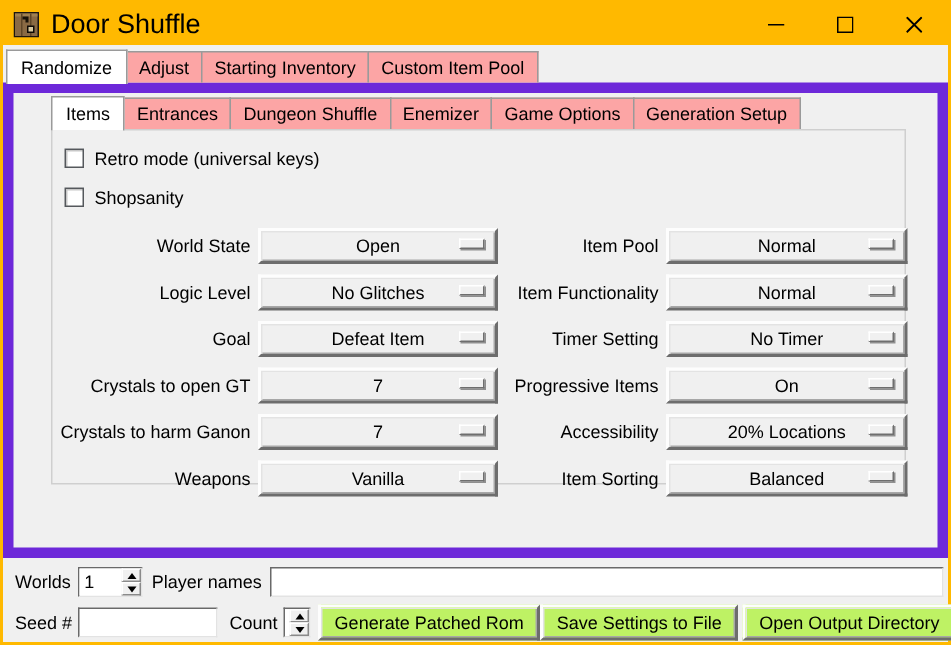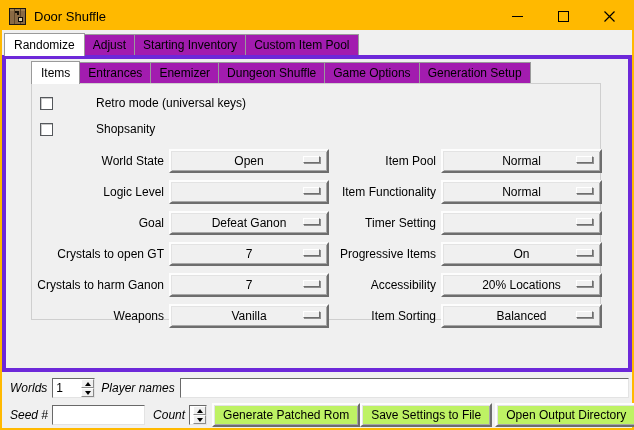--- a/index.html
+++ b/index.html
@@ -16,58 +16,58 @@
     background:#f0f0f0;
     display:flex; flex-direction:column;
     position:relative;
   }
   
   .titlebar {
     height:28px; background:#ffb900;
     display:flex; align-items:center; flex:0 0 auto;
   }
   .title-icon { margin-left:7px; width:17px; height:17px; flex:0 0 auto; }
-  .title-text { margin-left:8px; font-size:13px;text-align:center; }
+  .title-text { margin-left:8px; font-size:18px;text-align:center; }
   .caption-buttons { margin-left:auto; display:flex; height:100%; }
   .caption-btn { width:46px; height:100%; display:flex; align-items:center; justify-content:center; }
   
   .tabs { display:flex; align-items:flex-end; position:relative; z-index:2; flex:0 0 auto;text-align:right; }
   .tabs1 { padding:2px 0 0 2px; }
   .tabs2 { padding:1px 0 0 25px; }
   .tab {
-    background:#a21caf;
+    background:#fca5a5;
     border:1px solid #9a9a9a; border-bottom:none;
     padding:3px 8px 3px;
     margin-right:-1px;
     white-space:nowrap;
     cursor:default;
   }
   .tab.active {
     background:#fff;
     padding:4px 9px 4px;
     position:relative; top:1px; z-index:3;
   }
   
   .pane-outer {
     flex:1 1 auto;
     margin:0;
-    border:4px solid #6d28d9;
+    border:7px solid #6d28d9;
     background:#f0f0f0;
     display:flex; flex-direction:column;
     position:relative; z-index:1;
   }
   .pane-inner {
     margin-left:25px;
     width:570px; height:237px;
     border:1px solid #cfcfcf;
     background:#f0f0f0;
     position:relative; z-index:1;
   }
   
-  .checkrow { display:flex; align-items:flex-end; margin:12px 0 0 8px;gap:36px; }
+  .checkrow { display:flex; align-items:flex-start; margin:12px 0 0 8px; }
   .checkbox {
     width:13px; height:13px; background:#fff;
     border:1px solid #55585c;
     box-shadow:inset 1px 1px 0 #c7c7c7;
     flex:0 0 auto;
   }
   .checkrow .cblabel { margin-left:7px; }
   
   .options {
     display:grid;
@@ -88,21 +88,21 @@
     position:absolute; right:7px; top:50%; margin-top:-5px;
     width:17px; height:7px; background:#f0f0f0;
     border:1px solid; border-color:#fff #6e6e6e #6e6e6e #fff;
     box-shadow:1px 1px 0 #8f8f8f;
   }
   
   .bottom { flex:0 0 56px; padding:6px 3px 0 8px; }
   .brow { display:flex; align-items:center; }
   .brow1 { height:20px; }
   .brow2 { margin-top:5px; height:24px; }
-  .blabel { white-space:nowrap;font-style:italic; }
+  .blabel { white-space:nowrap; }
   .entry {
     background:#fff; height:20px;
     border:1px solid; border-color:#696969 #e3e3e3 #e3e3e3 #696969;
     font:inherit; padding:0 3px; outline:none;
   }
   .spin {
     display:flex; height:20px; background:#fff;
     border:1px solid; border-color:#696969 #e3e3e3 #e3e3e3 #696969;
   }
   .spin input {
@@ -169,22 +169,22 @@
     <div class="tab">Adjust</div>
     <div class="tab">Starting Inventory</div>
     <div class="tab">Custom Item Pool</div>
   </div>
 
   <div class="pane-outer">
 
     <div class="tabs tabs2">
       <div class="tab active">Items</div>
       <div class="tab">Entrances</div>
+      <div class="tab">Dungeon Shuffle</div>
       <div class="tab">Enemizer</div>
-      <div class="tab">Dungeon Shuffle</div>
       <div class="tab">Game Options</div>
       <div class="tab">Generation Setup</div>
     </div>
 
     <div class="pane-inner">
 
       <div class="checkrow">
         <div class="checkbox"></div>
         <span class="cblabel">Retro mode (universal keys)</span>
       </div>
@@ -201,35 +201,37 @@
           <span class="dd-indicator"></span>
         </div>
         <div class="optlabel">Item Pool</div>
         <div class="menubtn">
           <span class="val">Normal</span>
           <span class="dd-indicator"></span>
         </div>
 
         <div class="optlabel">Logic Level</div>
         <div class="menubtn">
+          <span class="val">No Glitches</span>
           <span class="dd-indicator"></span>
         </div>
         <div class="optlabel">Item Functionality</div>
         <div class="menubtn">
           <span class="val">Normal</span>
           <span class="dd-indicator"></span>
         </div>
 
         <div class="optlabel">Goal</div>
         <div class="menubtn">
-          <span class="val">Defeat Ganon</span>
+          <span class="val">Defeat Item</span>
           <span class="dd-indicator"></span>
         </div>
         <div class="optlabel">Timer Setting</div>
         <div class="menubtn">
+          <span class="val">No Timer</span>
           <span class="dd-indicator"></span>
         </div>
 
         <div class="optlabel">Crystals to open GT</div>
         <div class="menubtn">
           <span class="val">7</span>
           <span class="dd-indicator"></span>
         </div>
         <div class="optlabel">Progressive Items</div>
         <div class="menubtn">

